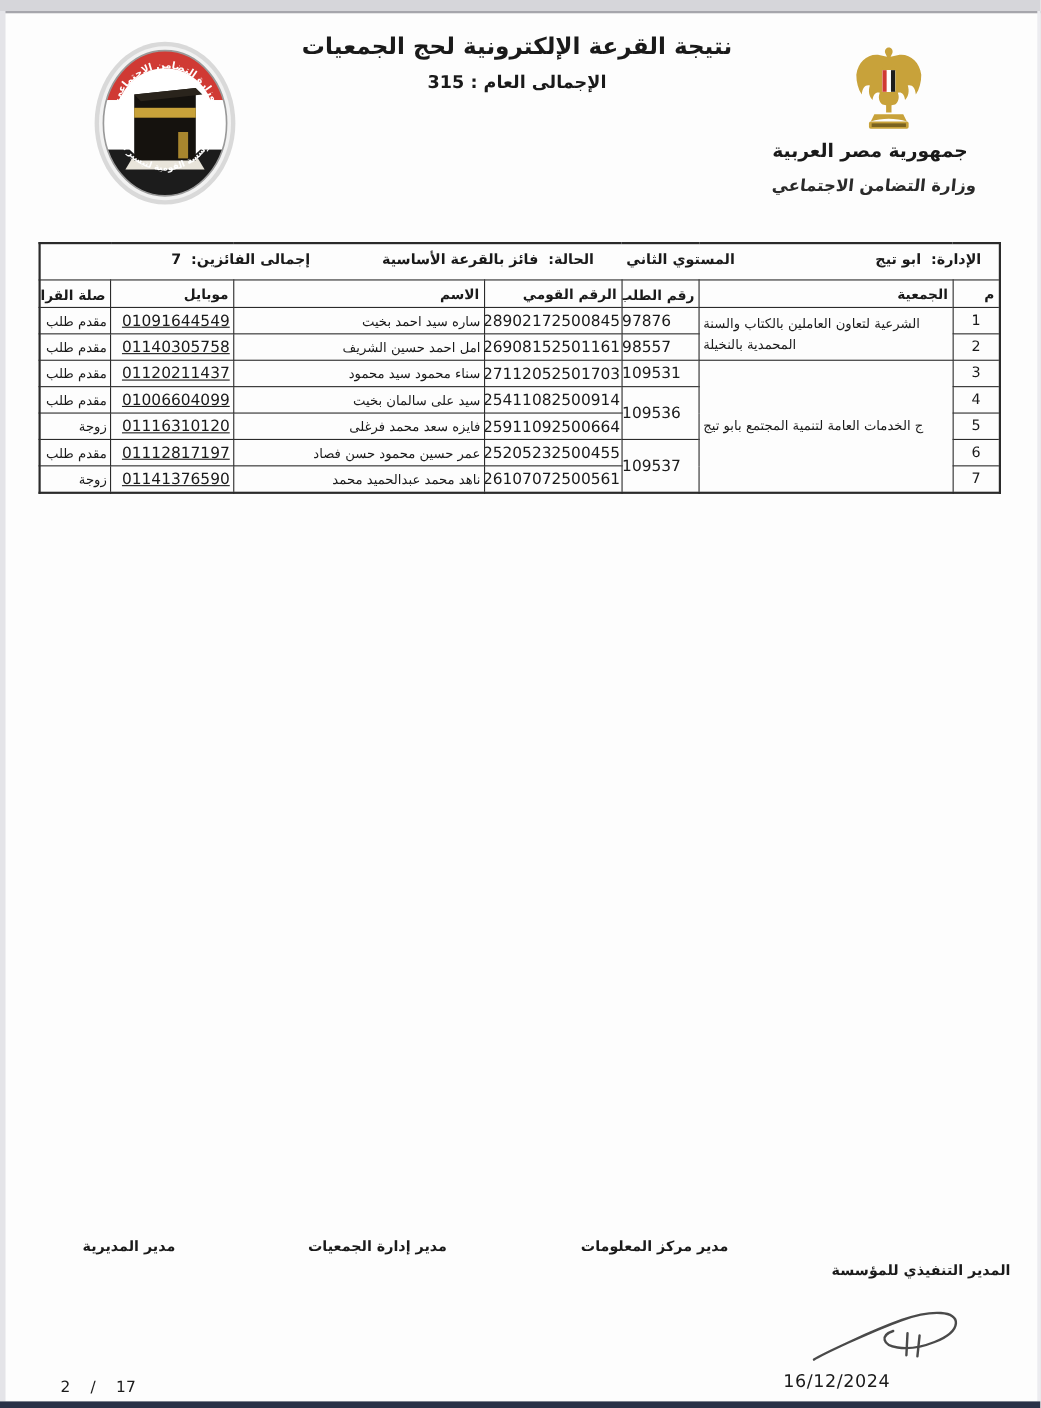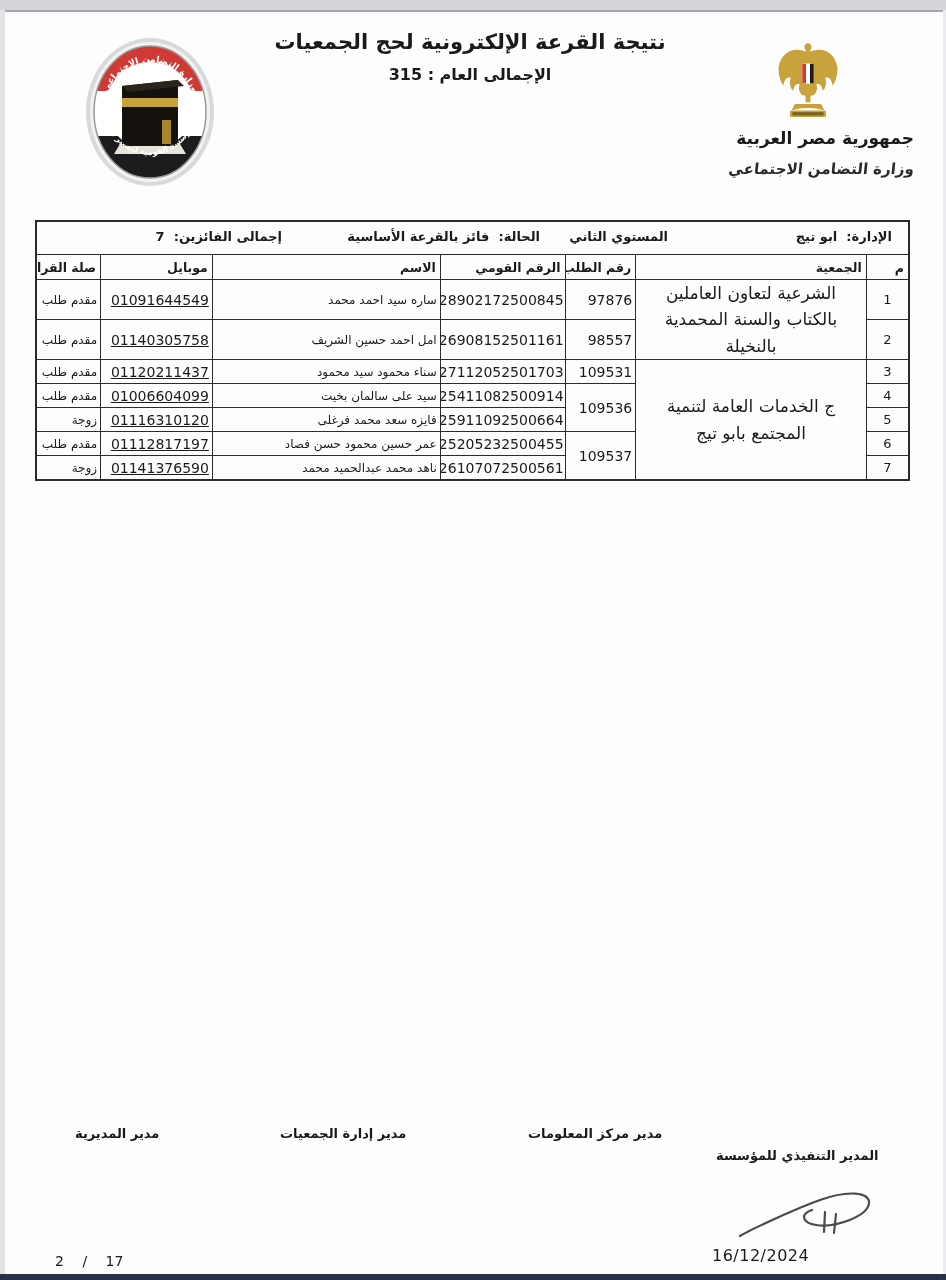--- a/index.html
+++ b/index.html
@@ -10,52 +10,52 @@
   .scan-right{position:absolute;top:10px;right:0;width:3px;height:1264px;background:#ececf0;}
   .scan-bottom{position:absolute;bottom:0;left:0;width:100%;height:6px;background:#2a3147;}
 
   
   .logo{position:absolute;left:84px;top:36px;width:132px;height:152px;}
   .title-block{position:absolute;left:228px;top:30px;width:484px;text-align:center;direction:rtl;}
   .title-block .t1{font-size:21px;font-weight:bold;margin-bottom:11px;}
   .title-block .t2{font-size:14px;font-weight:bold;margin-bottom:11px;}
   .title-block .t3{font-size:17px;font-weight:bold;margin-bottom:11px;}
   .title-block .t4{font-size:16px;font-weight:bold;}
-  .gov-block{position:absolute;left:702px;top:38px;width:212px;text-align:right;direction:rtl;}
+  .gov-block{position:absolute;left:702px;top:38px;width:212px;text-align:left;direction:rtl;}
   .gov-block .eagle{width:82px;height:86px;margin:0 auto;display:block;}
   .gov-block .republic{font-size:17px;font-weight:bold;margin-top:4px;letter-spacing:0.5px;}
   .gov-block .calligraphy{font-size:15px;font-weight:bold;margin-top:12px;transform:skewX(-6deg);color:#2a2a2a;}
 
   
   .table-wrap{position:absolute;left:35px;top:220px;width:875px;direction:rtl;}
   table{width:100%;border-collapse:collapse;table-layout:fixed;}
   table,td,th{border:1px solid #2b2b2b;}
   table{border-width:2px;}
   .info-cell{border:none;border-bottom:1px solid #2b2b2b;height:32px;position:relative;}
   .info-item{position:absolute;top:7px;font-size:13px;font-weight:bold;white-space:pre;}
   .info-admin{right:16px;text-align:center;}
   .info-level{right:240px;}
   .info-status{right:368px;}
   .info-winners{right:626px;}
   th{height:24px;font-size:12.5px;font-weight:bold;text-align:right;padding:0 4px 0 2px;overflow:hidden;white-space:nowrap;}
   td{height:23px;font-size:12px;vertical-align:middle;overflow:hidden;padding:0 3px;}
   .c-num{text-align:center;font-size:13px;}
-  .c-assoc{text-align:center;font-size:17px;line-height:1.55;}
-  .c-req{text-align:right;font-size:14px;padding-left:10px;}
+  .c-assoc{text-align:left;font-size:12px;line-height:1.55;}
+  .c-req{text-align:left;font-size:14px;padding-left:0;}
   .c-nid{text-align:left;font-size:14px;padding:0 1px;white-space:nowrap;}
   .c-name{text-align:right;font-size:12px;white-space:nowrap;}
   .c-mobile{text-align:right;font-size:14px;padding-left:2px;white-space:nowrap;direction:ltr;text-decoration:underline;}
   .c-rel{text-align:right;font-size:12px;white-space:nowrap;}
 
   
   .sig{position:absolute;font-size:13px;font-weight:bold;direction:rtl;white-space:nowrap;}
   .sig-mudiria{left:75px;top:1126px;}
   .sig-assoc{left:280px;top:1126px;}
   .sig-info{left:528px;top:1126px;}
-  .sig-exec{left:716px;top:1148px;}
+  .sig-exec{left:756px;top:1148px;}
   .sig-scribble{position:absolute;left:732px;top:1172px;width:148px;height:78px;}
   .doc-date{position:absolute;left:712px;top:1246px;font-size:16px;direction:ltr;letter-spacing:0.5px;}
   .page-no{position:absolute;left:55px;top:1253px;font-size:14px;direction:ltr;}
   .page-no span{margin-right:14px;}
 </style>
 </head>
 <body>
 
 <div class="sheet">
   <div class="scan-top"></div>
@@ -145,21 +145,21 @@
             <th>موبايل</th>
             <th>صلة القرابه</th>
           </tr>
       </thead>
       <tbody id="results-tbody">
           <tr>
             <td class="c-num">1</td>
             <td class="c-assoc" rowspan="2">الشرعية لتعاون العاملين بالكتاب والسنة المحمدية بالنخيلة</td>
             <td class="c-req">97876</td>
             <td class="c-nid">28902172500845</td>
-            <td class="c-name">ساره سيد احمد محمد</td>
+            <td class="c-name">ساره سيد احمد بخيت</td>
             <td class="c-mobile">01091644549</td>
             <td class="c-rel">مقدم طلب</td>
           </tr>
           <tr>
             <td class="c-num">2</td>
             <td class="c-req">98557</td>
             <td class="c-nid">26908152501161</td>
             <td class="c-name">امل احمد حسين الشريف</td>
             <td class="c-mobile">01140305758</td>
             <td class="c-rel">مقدم طلب</td>

